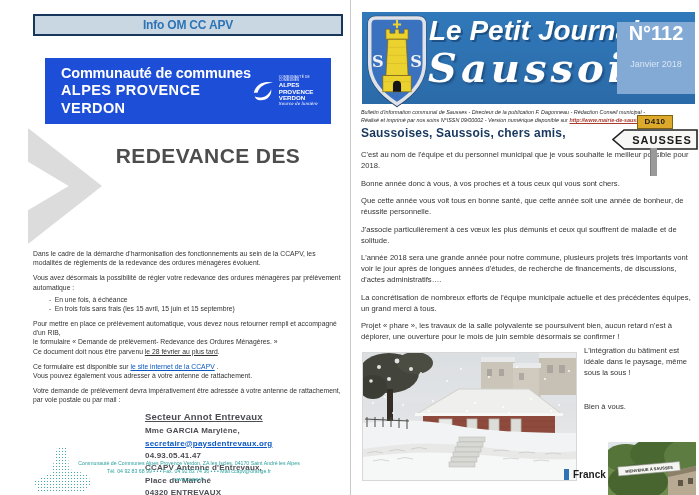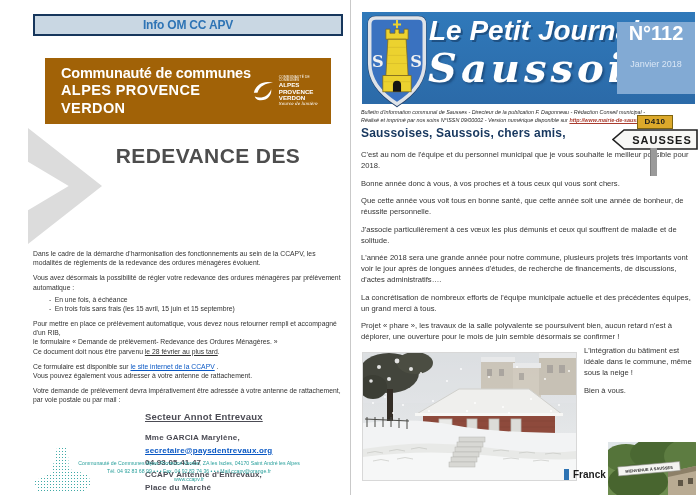--- a/index.html
+++ b/index.html
@@ -11,21 +11,21 @@
 
   
   .info-bar {
     position:absolute; left:33px; top:14px; width:306px; height:18px;
     background:#c9d7e3; border:2px solid #16365c;
     display:flex; align-items:center; justify-content:center;
     font-size:12px; font-weight:bold; color:#2e74b5; letter-spacing:-0.2px;
   }
   .teal-banner {
     position:absolute; left:45px; top:58px; width:286px; height:66px;
-    background:#a16207; display:flex; align-items:center; justify-content:space-between;
+    background:#1d4ed8; display:flex; align-items:center; justify-content:space-between;
     padding:0 4px 0 16px; box-sizing:border-box;
   }
   .banner-text { color:#fff; font-weight:bold; line-height:1.18; letter-spacing:-0.2px; }
   .banner-text .l1 { font-size:14.5px; }
   .banner-text .l2 { font-size:14.5px; letter-spacing:0.4px; }
   .banner-logo { display:flex; align-items:center; gap:3px; }
   .logo-col { color:#fff; line-height:1.05; }
   .logo-top { font-size:3.2px; letter-spacing:0.2px; }
   .logo-name { font-size:6.2px; font-weight:bold; }
   .logo-tag { font-size:4.2px; font-style:italic; font-family:"DejaVu Serif", serif; }
@@ -44,21 +44,21 @@
   }
   .left-body p { margin:0 0 6px 0; }
   .left-body ul { margin:-3px 0 6px 16px; padding:0; list-style:none; }
   .left-body li::before { content:"-\2002"; }
   .u { text-decoration:underline; }
   a.doc-link, .doc-link { color:#0a58c4; text-decoration:underline; cursor:pointer; }
   .contact {
     margin:4px 0 4px 112px; font-weight:bold; color:#4c4c55;
     font-size:8px; line-height:1.55; letter-spacing:0.2px;
   }
-  .contact-title { font-size:9.5px; text-decoration:underline; margin-bottom:7px; color:#4c4c55; }
+  .contact-title { font-size:9.5px; text-decoration:underline; color:#4c4c55; }
   .dot-art {
     position:absolute; left:34px; top:447px; width:58px; height:44px;
     background-image:radial-gradient(circle, #2aa09c 0.7px, transparent 0.9px);
     background-size:3px 3px;
     clip-path:polygon(40% 0, 58% 0, 60% 50%, 92% 62%, 100% 84%, 88% 100%, 6% 100%, 0 78%, 30% 58%);
     opacity:0.9;
   }
   .left-footer {
     position:absolute; left:33px; top:459px; width:312px; text-align:center;
     color:#2aa09c; font-size:5.2px; line-height:1.55;
@@ -110,21 +110,21 @@
     position:absolute; left:361px; top:150px; width:332px;
     font-size:7.6px; color:#333; line-height:1.42;
   }
   .rp-body p { margin:0 0 7px 0; }
 
   .snow-photo { position:absolute; left:362px; top:352px; width:213px; height:127px; border:1px solid #d8d8d8; }
   .rp-side {
     position:absolute; left:584px; top:345px; width:112px;
     font-size:7.6px; color:#333; line-height:1.45;
   }
-  .rp-side .closing { margin-top:7px; }
+  .rp-side .closing { margin-top:23px; }
   .signature {
     position:absolute; left:552px; top:469px; font-size:10px; font-weight:bold; color:#1c1c1c;
     display:flex; align-items:center; gap:4px;padding-left:12px;
   }
   .sig-marker { display:inline-block; width:5px; height:11px; background:#2e74b4; }
   .banner-photo { position:absolute; left:608px; top:442px; width:88px; height:53px; }
 </style>
 </head>
 <body>
 
@@ -358,21 +358,21 @@
           <circle cx="206" cy="18" r="0.9"></circle>
         <circle cx="30" cy="60" r="0.9"></circle>
           <circle cx="66" cy="58" r="0.9"></circle>
           <circle cx="104" cy="58" r="0.9"></circle>
         <circle cx="146" cy="60" r="0.9"></circle>
           <circle cx="188" cy="58" r="0.9"></circle>
       </g>
     </svg>
 
     <div class="rp-side">
-      <div>L'intégration du bâtiment est idéale dans le commune, même sous la neige !</div>
+      <div>L'intégration du bâtiment est idéale dans le paysage, même sous la sous !</div>
       <div class="closing">Bien à vous.</div>
     </div>
 
     <div class="signature">
       <span class="sig-marker"></span>
       <span>Franck</span>
     </div>
 
     <svg class="banner-photo" viewBox="0 0 88 53" preserveAspectRatio="none">
       <rect width="88" height="53" fill="#6d8c4e"></rect>

